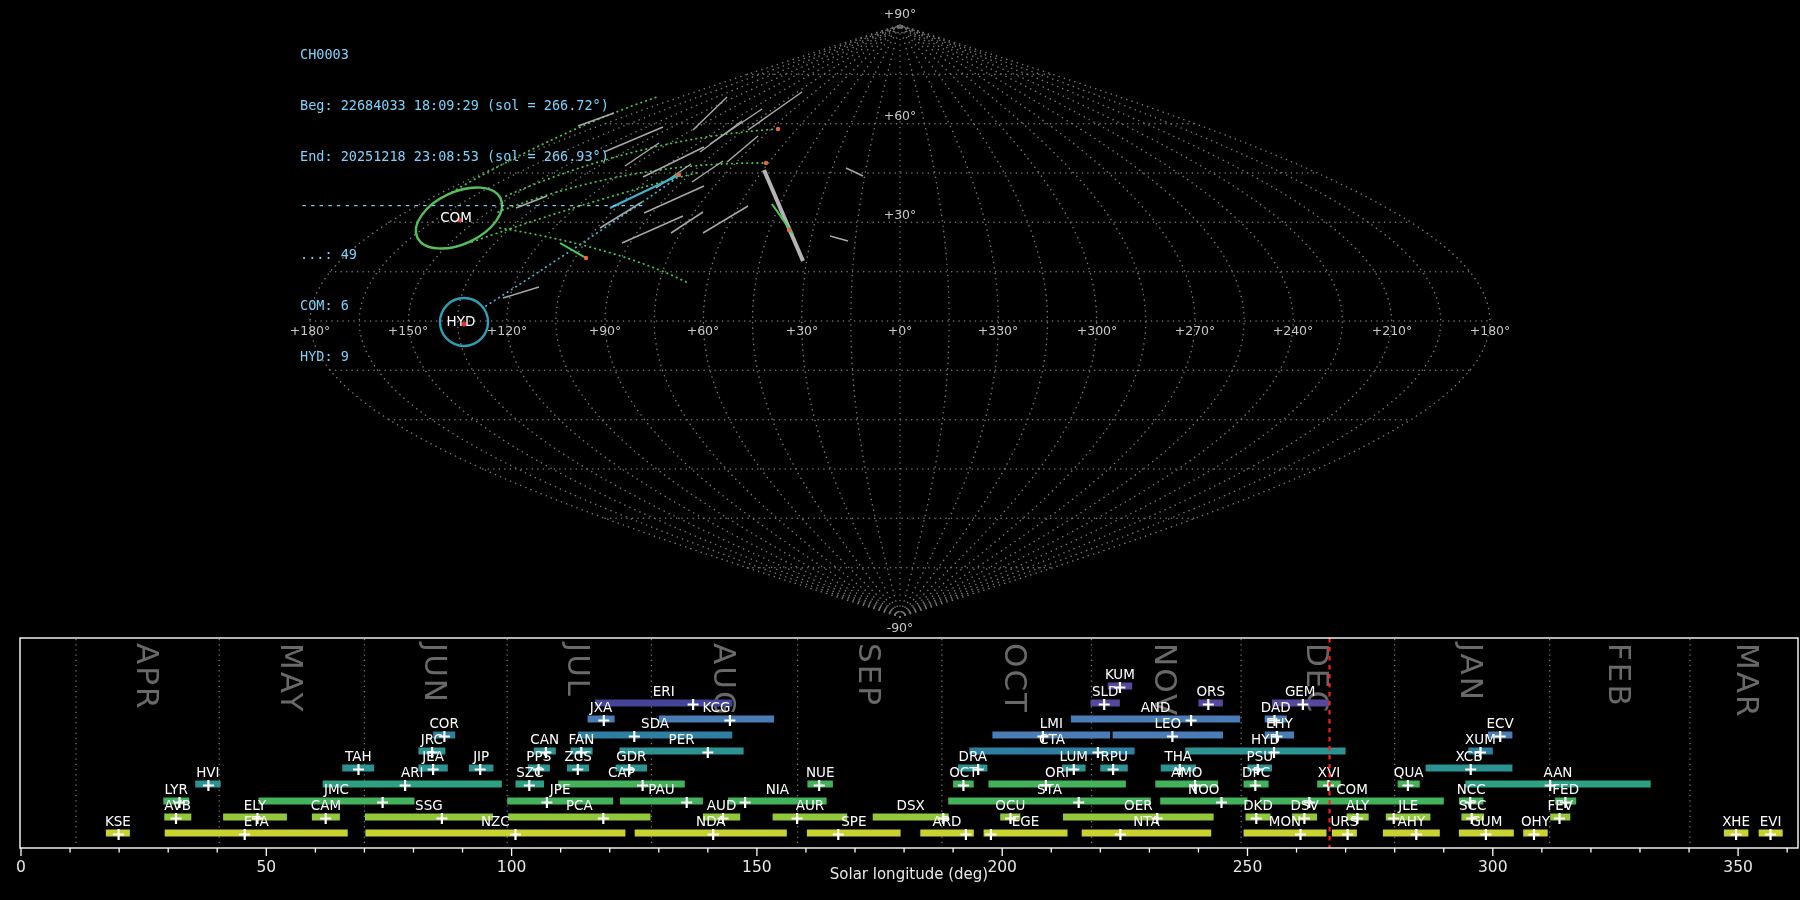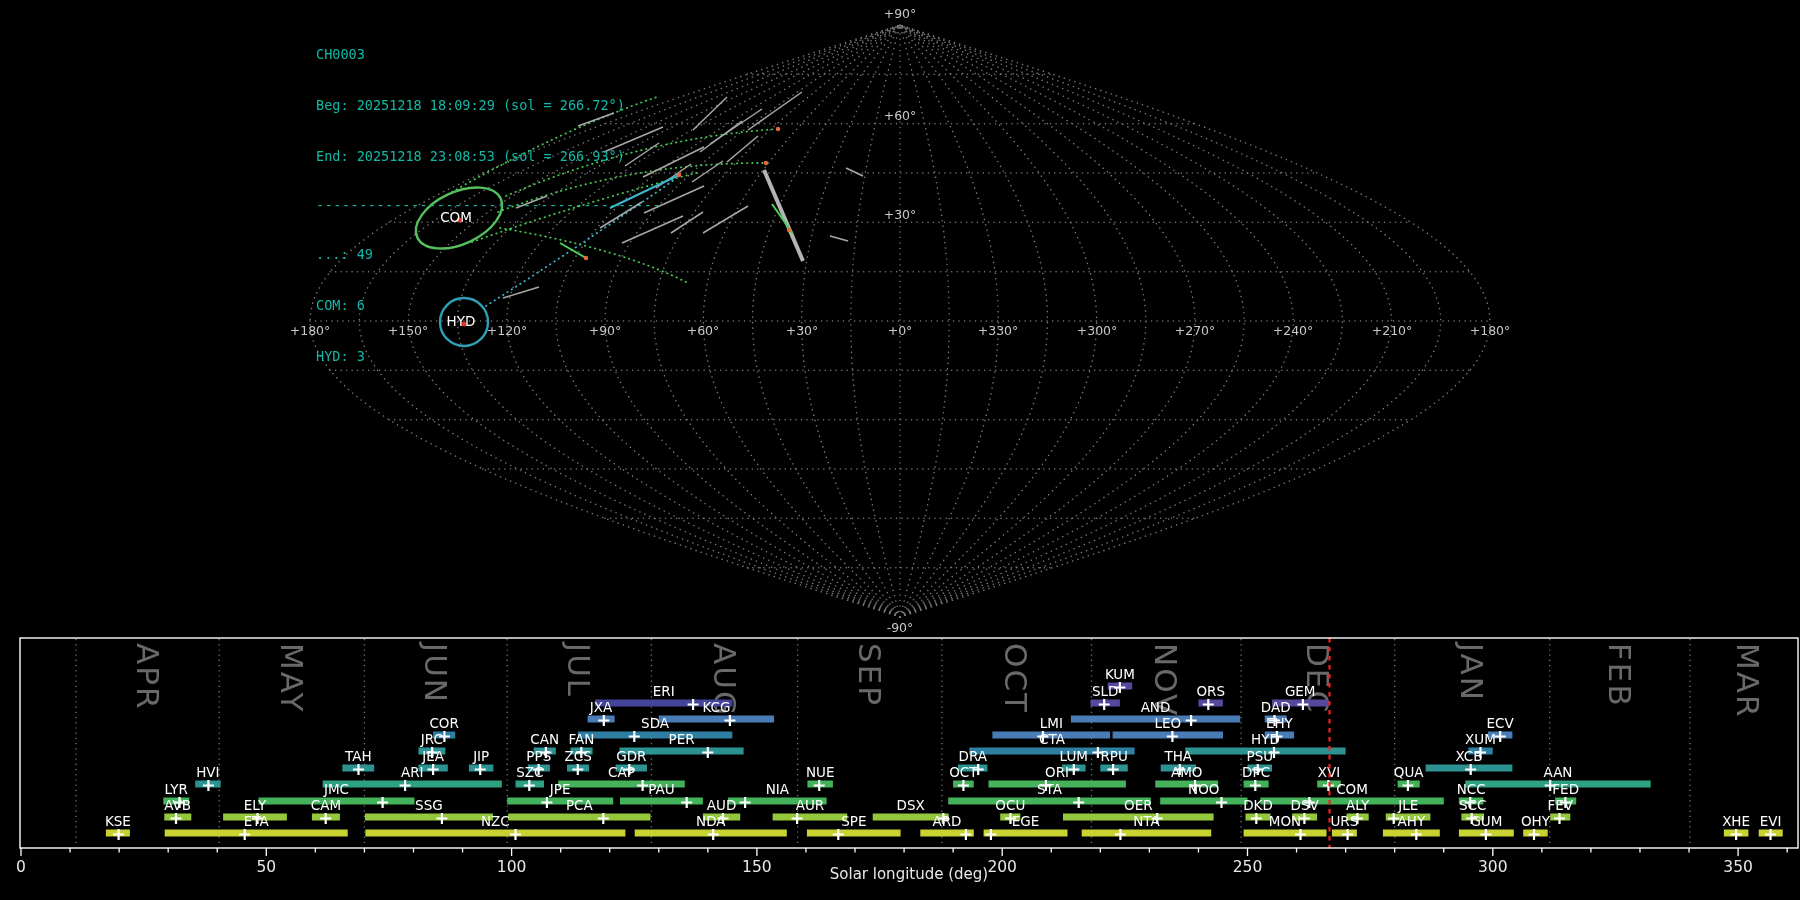--- a/index.html
+++ b/index.html
@@ -1,19 +1,19 @@
 <!DOCTYPE html>
 <html><head>
 <meta charset="utf-8">
 <style>
   html,body{margin:0;padding:0;background:#000;}
   .stage{position:relative;width:1800px;height:900px;background:#000;overflow:hidden;
          font-family:"DejaVu Sans",sans-serif;padding-left:44px;}
   svg{position:absolute;left:0;top:0;}
-  .info{position:absolute;left:316px;top:12px;color:#14b8a6;
+  .info{position:absolute;left:300px;top:12px;color:#7dd3fc;
         font-family:"DejaVu Sans Mono",monospace;font-size:13.5px;line-height:17px;
         white-space:pre;}
   .info .sep{line-height:13px;letter-spacing:0.5px;}
 </style>
 </head>
 <body>
 
 <div class="stage">
   <svg id="scene" width="1800" height="900" viewBox="0 0 1800 900">
       <g stroke="#969696" stroke-width="1.5" stroke-linecap="round" fill="none" stroke-dasharray="0.1 5.4" opacity="0.8">
@@ -453,20 +453,20 @@
           <line x1="1689.04" y1="848" x2="1689.04" y2="852.5" stroke="#fff" stroke-width="1.3"></line>
           <line x1="1738.1" y1="848" x2="1738.1" y2="856" stroke="#fff" stroke-width="1.3"></line>
           <text x="1738.1" y="872" fill="#e8e8e8" font-size="15.5" text-anchor="middle" font-family="&quot;DejaVu Sans&quot;, sans-serif">350</text>
           <line x1="1787.1599999999999" y1="848" x2="1787.1599999999999" y2="852.5" stroke="#fff" stroke-width="1.3"></line>
         </g>
         <text x="909" y="879" fill="#e8e8e8" font-size="15" text-anchor="middle" font-family="&quot;DejaVu Sans&quot;, sans-serif">Solar longitude (deg)</text>
       </g>
     </svg>
   <div class="info">
     <div>CH0003</div>
-    <div>Beg: 20251218 18:09:29 (sol = 266.72°)</div>
+    <div>Beg: 22684033 18:09:29 (sol = 266.72°)</div>
     <div>End: 20251218 23:08:53 (sol = 266.93°)</div>
     <div class="sep">----------------------------------------</div>
     <div>...: 49</div>
     <div>COM: 6</div>
-    <div>HYD: 3</div>
+    <div>HYD: 9</div>
   </div>
 </div>
 
 </body></html>

